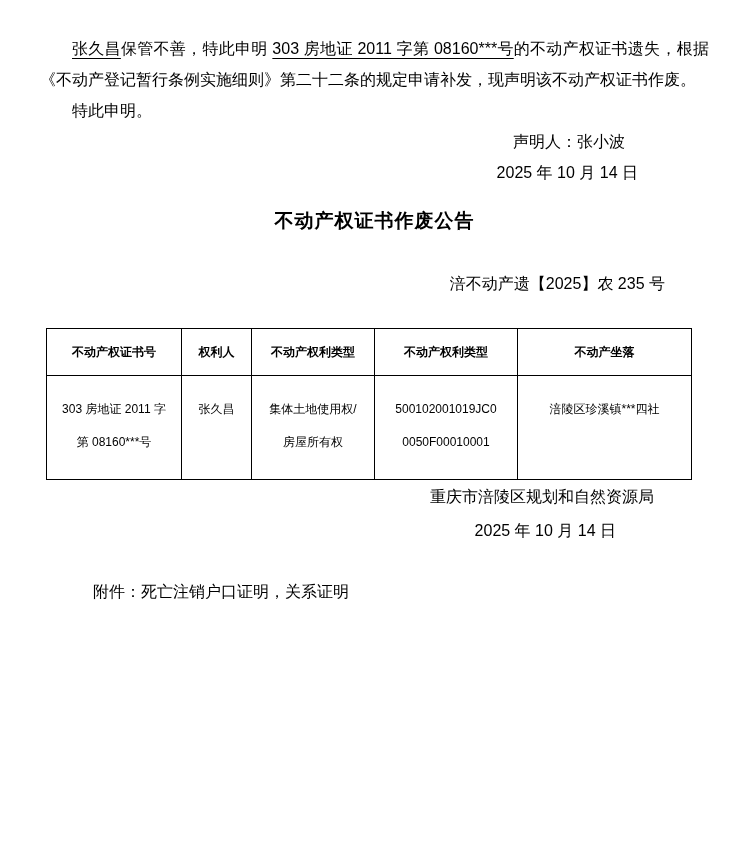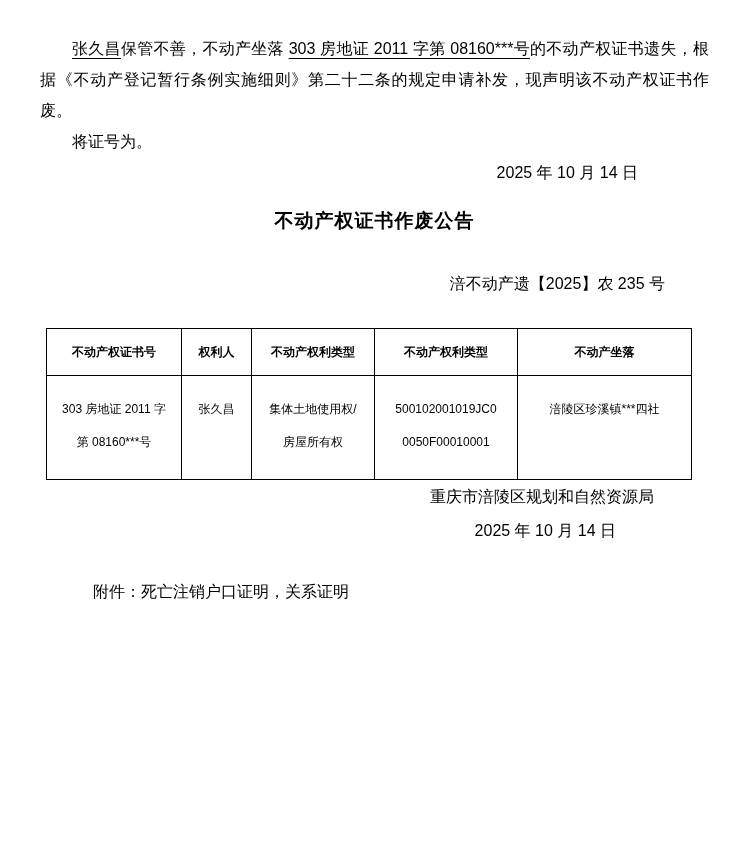--- a/index.html
+++ b/index.html
@@ -87,24 +87,25 @@
     margin: 28px 0 0 53px;
     line-height: 31px;
   }
 </style>
 </head>
 <body>
 
 <div class="page">
 
 
-  <p class="para"><span class="uline">张久昌</span><span>保管不善，不动产坐落 </span><span class="uline">303 房地证 2011 字第 08160***号</span><span>的不动产权证书遗失，根据《不动产登记暂行条例实施细则》第二十二条的规定申请补发，现声明该不动产权证书作废。</span></p>
+  <p class="para"><span class="uline">张久昌</span><span>保管不善，特此申明 </span><span class="uline">303 房地证 2011 字第 08160***号</span><span>的不动产权证书遗失，根据《不动产登记暂行条例实施细则》第二十二条的规定申请补发，现声明该不动产权证书作废。</span></p>
 
-  <p class="closing">将证号为。</p>
+  <p class="closing">特此申明。</p>
 
+  <p class="right-line r-declarant">声明人：张小波</p>
 
   <p class="right-line r-date1">2025 年 10 月 14 日</p>
 
   <h1 class="doc-title title-invalid">不动产权证书作废公告</h1>
 
   <p class="right-line r-docno">涪不动产遗【2025】农 235 号</p>
 
 
   <table class="cert-table">
     <colgroup>

